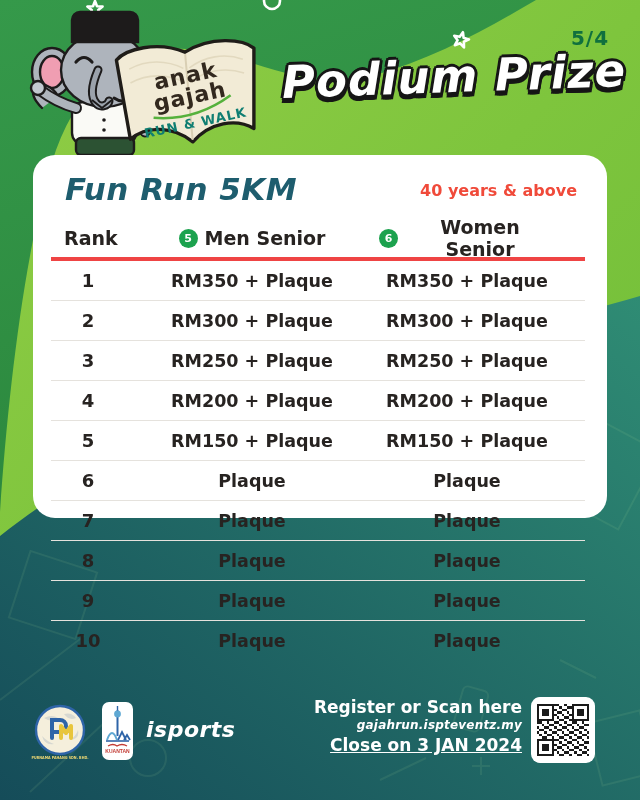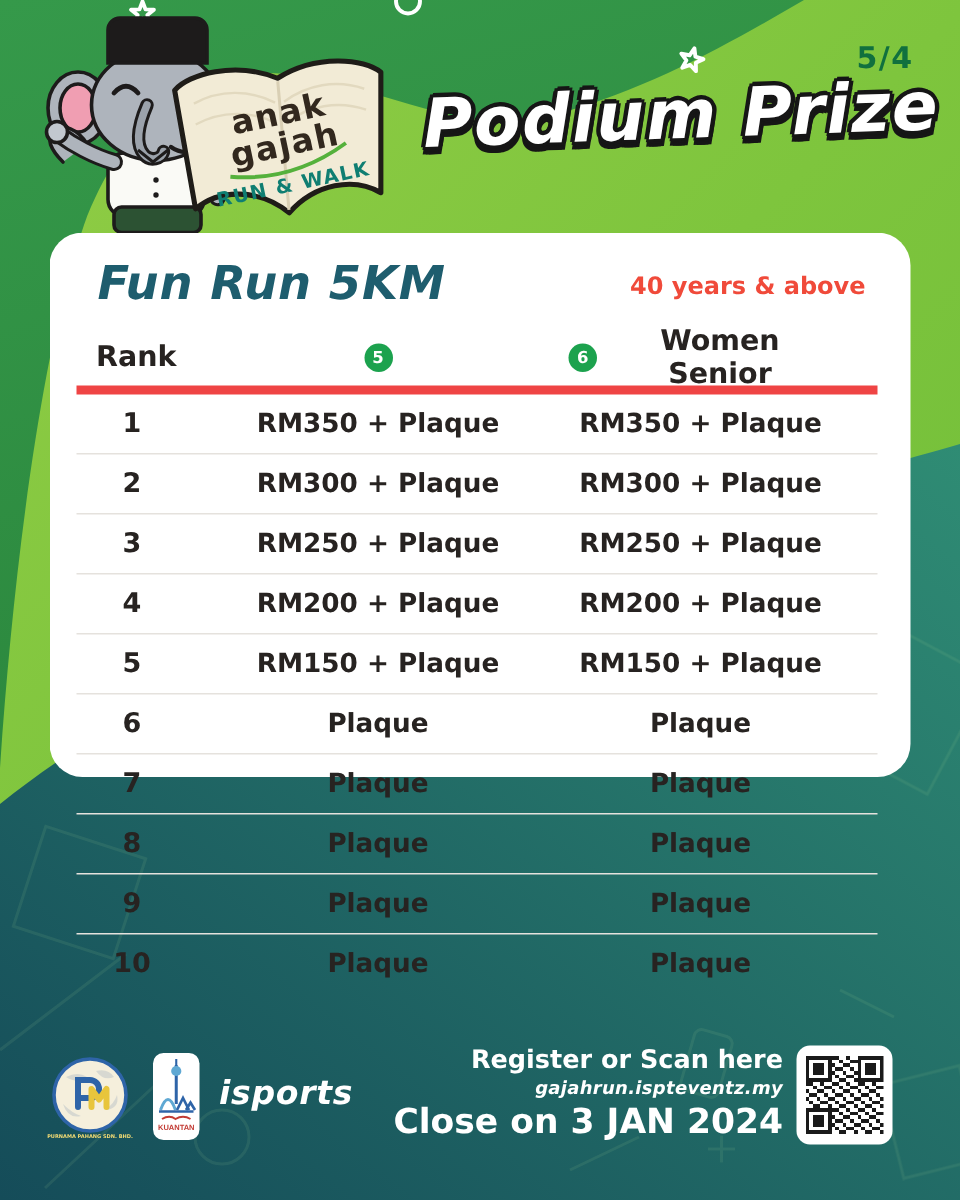--- a/index.html
+++ b/index.html
@@ -36,21 +36,21 @@
     position:absolute;left:32px;top:16px;
     font-size:31px;font-weight:800;font-style:italic;color:#1E5D6E;letter-spacing:.5px;
   }
   .card-category{
     position:absolute;right:30px;top:26px;
     font-size:16px;font-weight:700;color:#F04A3A;
   }
   .table{position:absolute;left:18px;right:22px;top:64px;}
   .trow{display:flex;align-items:center;height:39px;border-bottom:1px solid #E5E2DD;}
   .trow:last-child{border-bottom:none;}
-  .trow.thead{height:38px;border-bottom:6px solid #ef4444;}
+  .trow.thead{height:38px;border-bottom:4px solid #ef4444;}
   .c{box-sizing:border-box;text-align:center;color:#272321;font-weight:700;font-size:17.5px;}
   .c.rank{width:74px;font-size:18px;}
   .c.men{width:254px;}
   .c.women{width:176px;}
   .thead .c{font-size:19px;}
   .thead .c.rank{text-align:left;padding-left:13px;}
   .thead .c.men,.thead .c.women{display:flex;align-items:center;justify-content:center;gap:7px;}
   .badge{
     flex:0 0 auto;width:19px;height:19px;border-radius:50%;background:#1CA24E;color:#fff;
     font-size:11px;font-weight:700;display:inline-flex;align-items:center;justify-content:center;
@@ -66,21 +66,21 @@
     position:absolute;left:102px;top:702px;width:31px;height:58px;background:#fff;border-radius:7px;
   }
   .kbadge svg{display:block;width:31px;height:58px;}
   .isports{
     position:absolute;left:146px;top:717px;color:#fff;
     font-size:22px;font-weight:800;font-style:italic;letter-spacing:.5px;
   }
   .register{position:absolute;right:118px;top:696px;text-align:right;color:#fff;line-height:1.3;}
   .reg-line1{font-size:17px;font-weight:600;}
   .reg-url{font-size:12px;font-weight:800;font-style:italic;letter-spacing:.2px;}
-  .reg-line3{font-size:23px;font-weight:600;}
+  .reg-line3{font-size:17px;font-weight:600;text-decoration:underline;}
   .qr-box{
     position:absolute;left:531px;top:697px;width:64px;height:66px;background:#fff;border-radius:9px;
     display:flex;align-items:center;justify-content:center;
   }
   .qr-box svg{width:52px;height:52px;shape-rendering:crispEdges;fill:#1a1a1a;}
 </style>
 </head>
 <body>
 
 <div class="poster">
@@ -168,20 +168,21 @@
 
   <div class="card">
     <div class="card-title">Fun Run 5KM</div>
     <div class="card-category">40 years &amp; above</div>
 
     <div class="table">
       <div class="trow thead">
         <div class="c rank">Rank</div>
         <div class="c men">
           <span class="badge">5</span>
+          <span>Men Senior</span>
         </div>
         <div class="c women">
           <span class="badge">6</span>
           <span>Women Senior</span>
         </div>
       </div>
 
       <div class="trow">
         <div class="c rank">1</div>
         <div class="c men">RM350 + Plaque</div>

